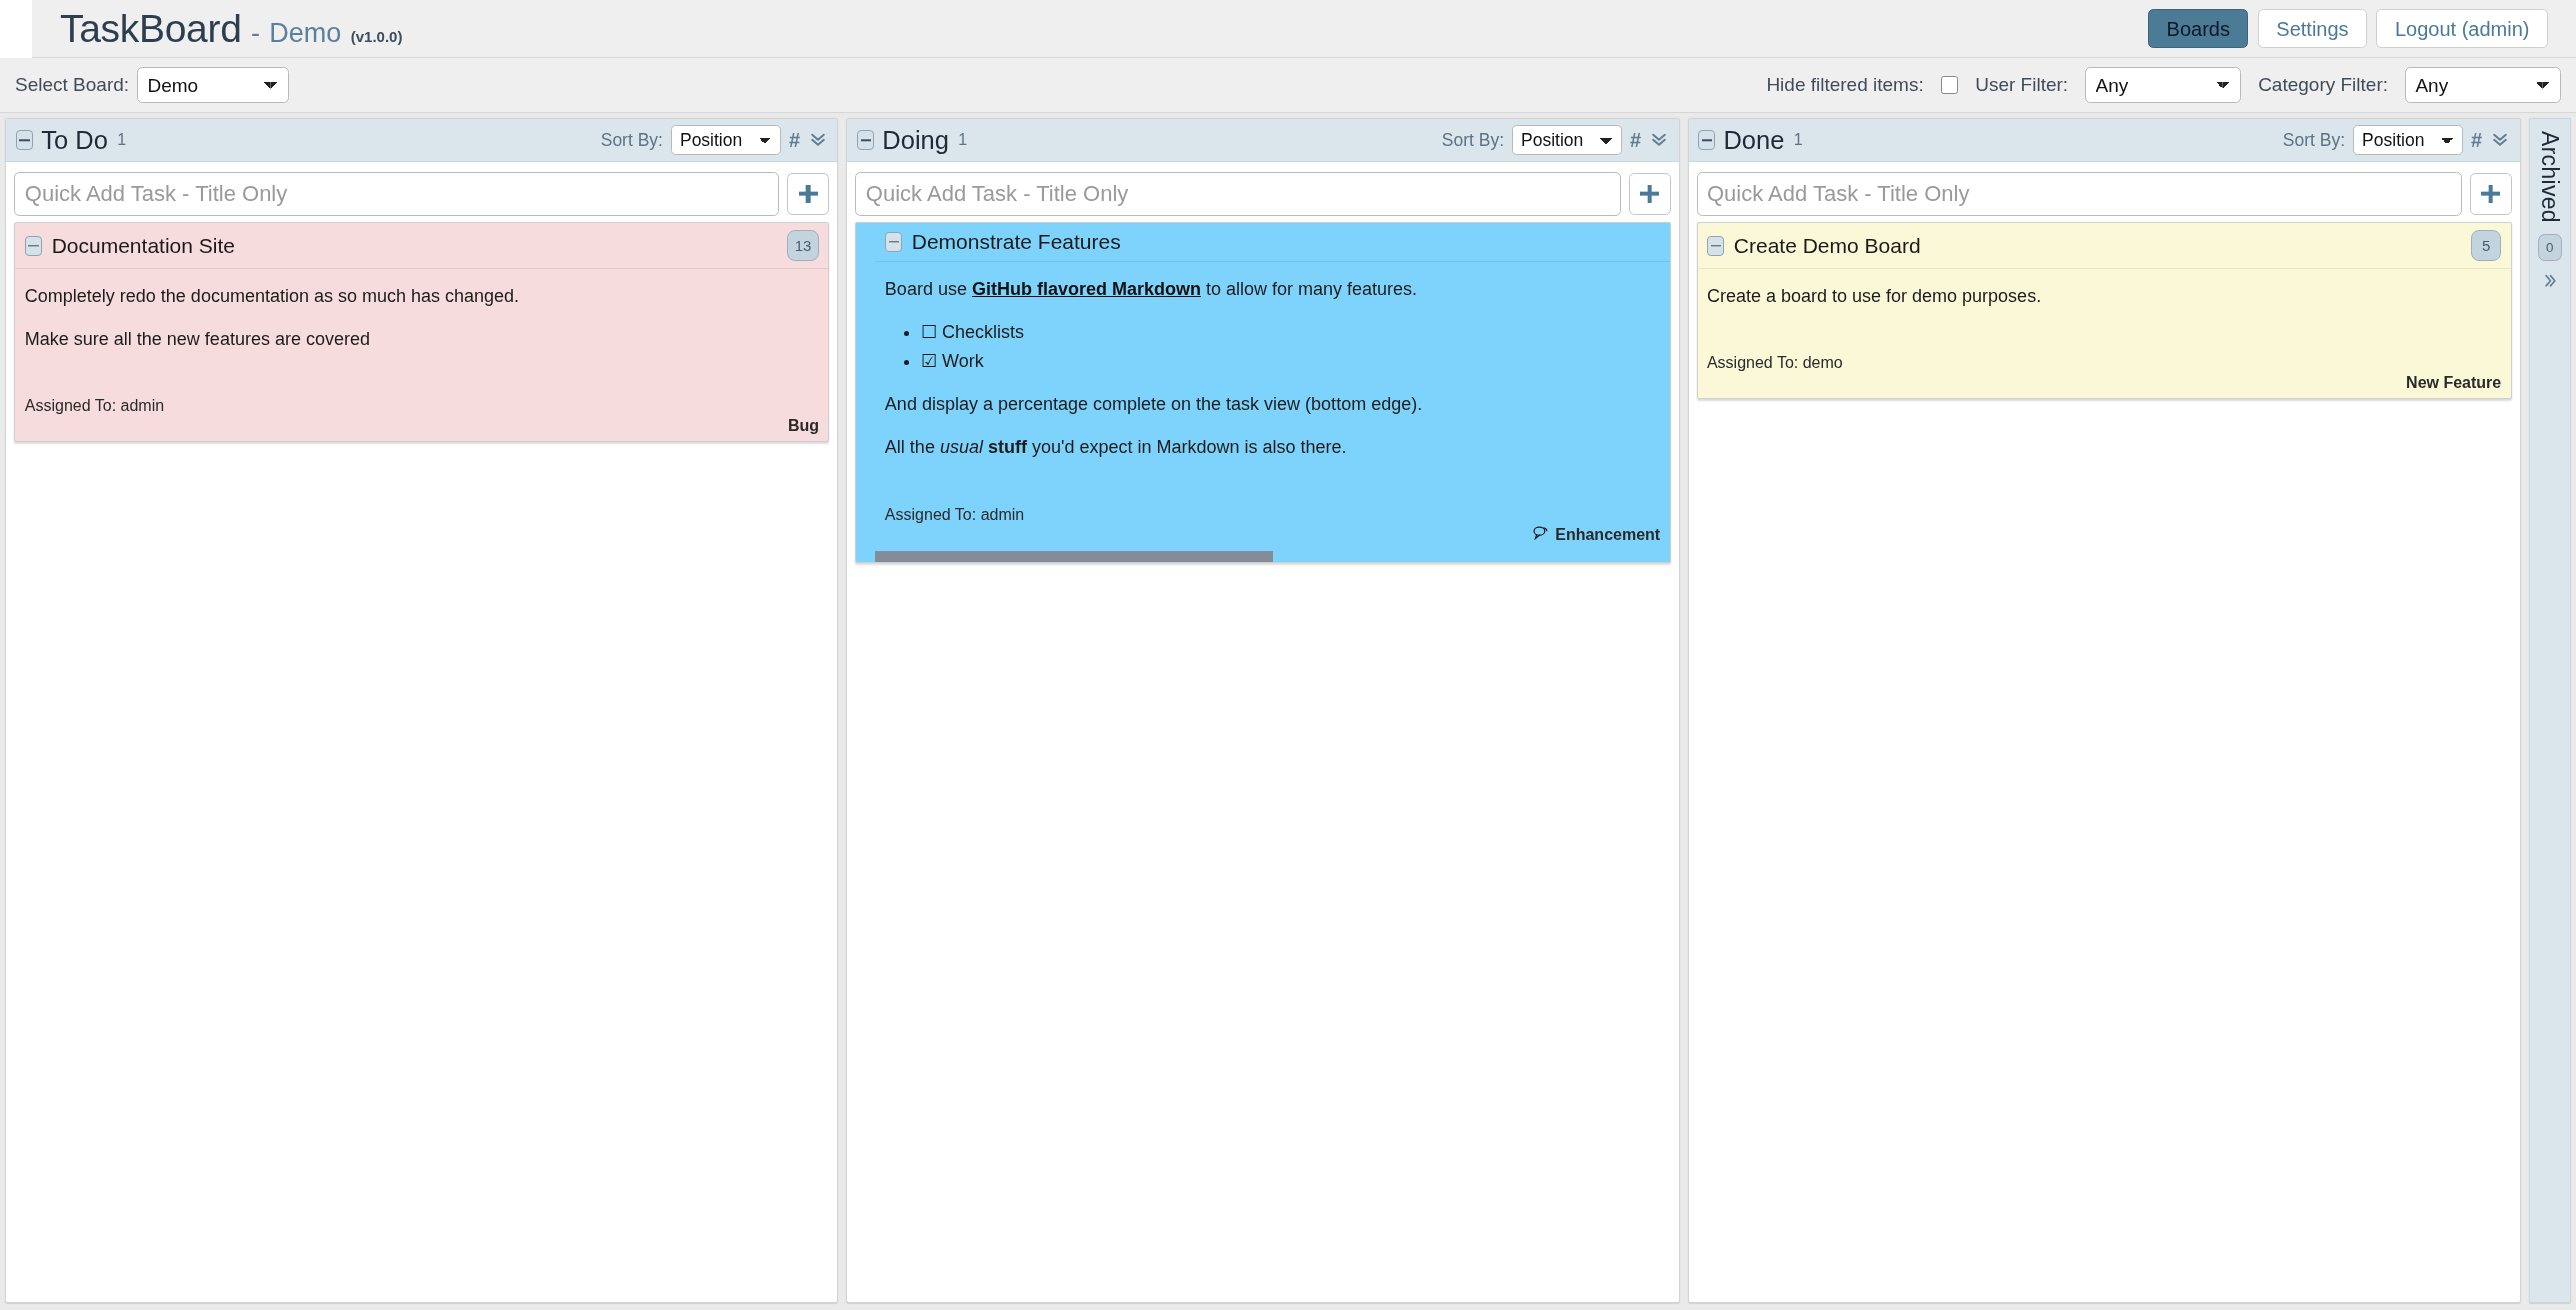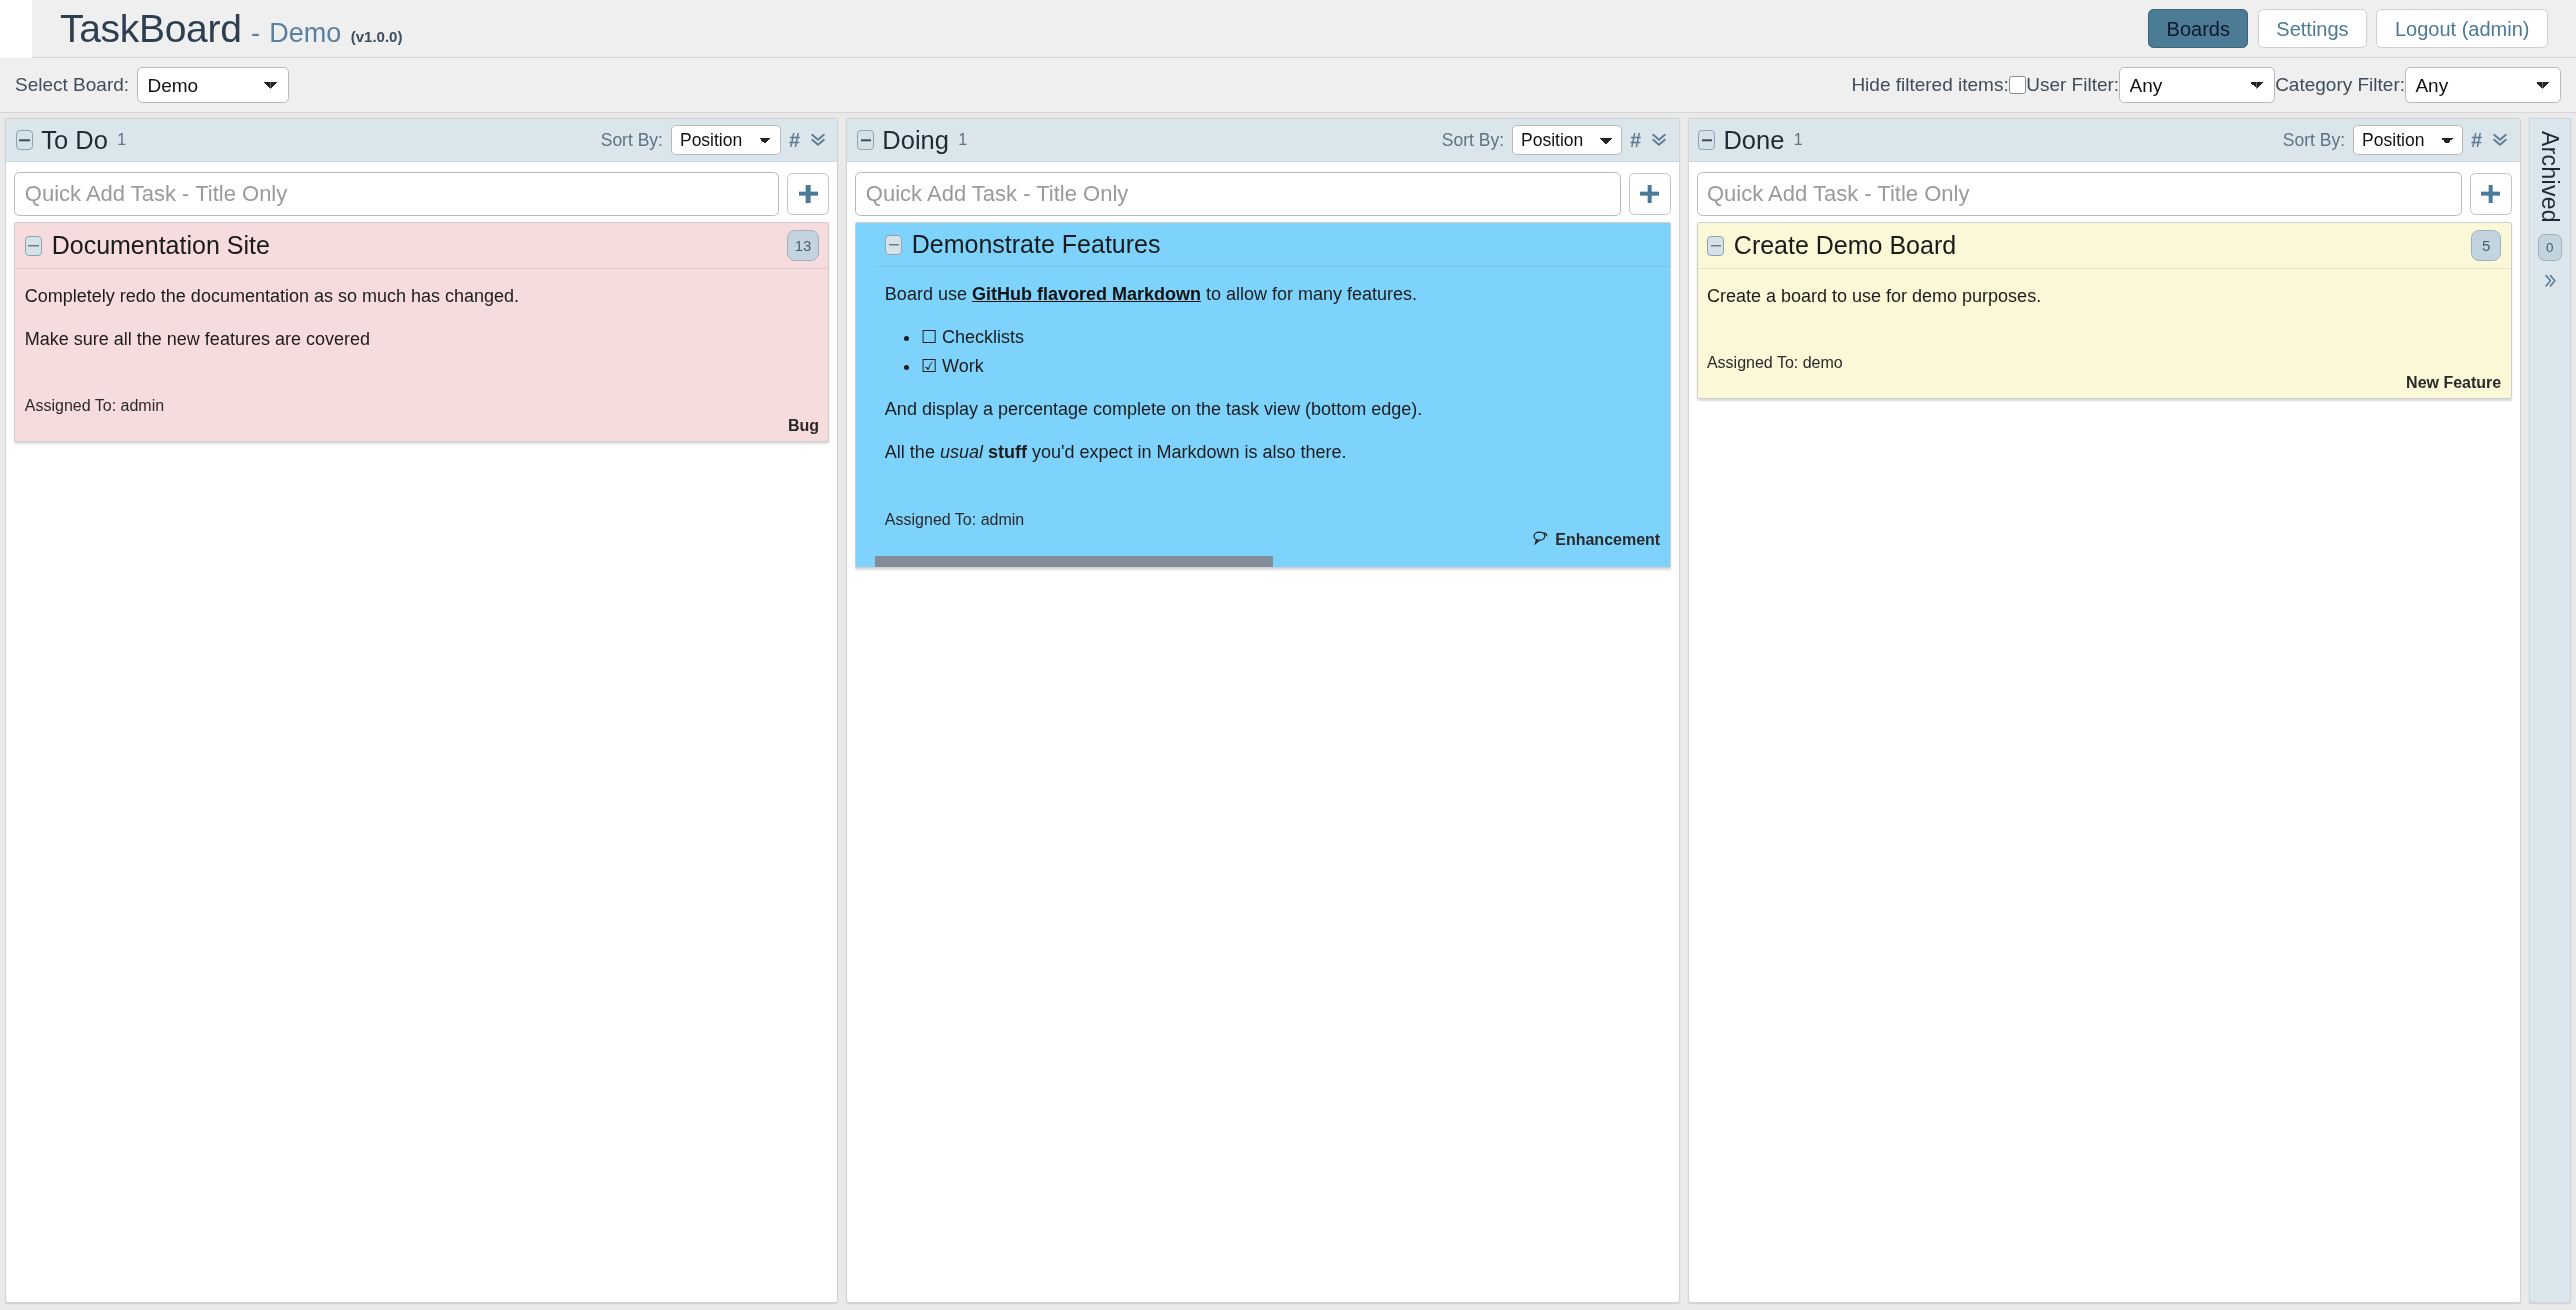--- a/index.html
+++ b/index.html
@@ -80,21 +80,21 @@
     display: flex;
     align-items: center;
     padding: 0 15px;
   }
   .fb-left, .fb-right {
     display: flex;
     align-items: center;
     gap: 8px;
     white-space: nowrap;
   }
-  .fb-right { margin-left: auto; gap: 0; }
+  .fb-right { margin-left: auto; gap: 17px; }
   .fb-label {
     font-size: 19px;
     color: #3f4d5a;
   }
   .select {
     appearance: none;
     -webkit-appearance: none;
     font-family: "Liberation Sans", sans-serif;
     font-size: 19px;
     color: #111;
@@ -262,21 +262,21 @@
     overflow: hidden;
   }
   .card-head {
     display: flex;
     align-items: center;
     gap: 9.4px;
     padding: 6.7px 9.4px;
     border-bottom: 1.3px solid rgba(0,0,0,0.07);
   }
   .card-title {
-    font-size: 25px;
+    font-size: 21px;
     color: #1a1a1a;
     white-space: nowrap;
     overflow: hidden;
     text-overflow: ellipsis;
   }
   .badge {
     margin-left: auto;
     flex: none;
     min-width: 30px;
     height: 31px;

